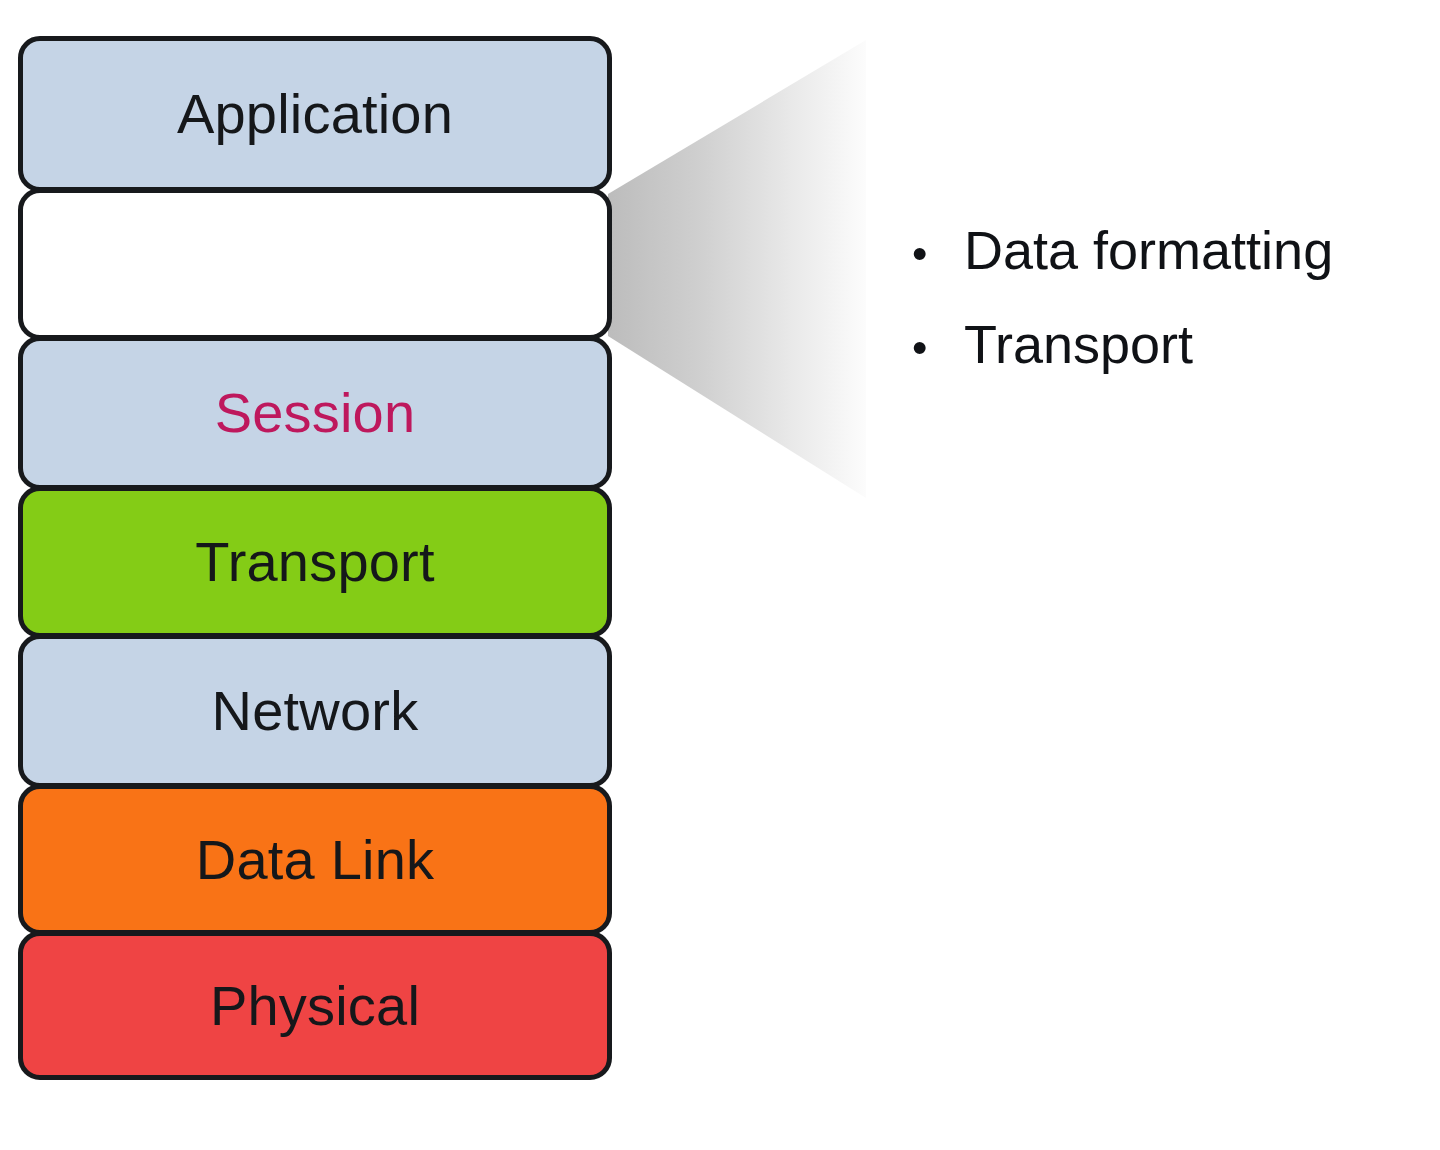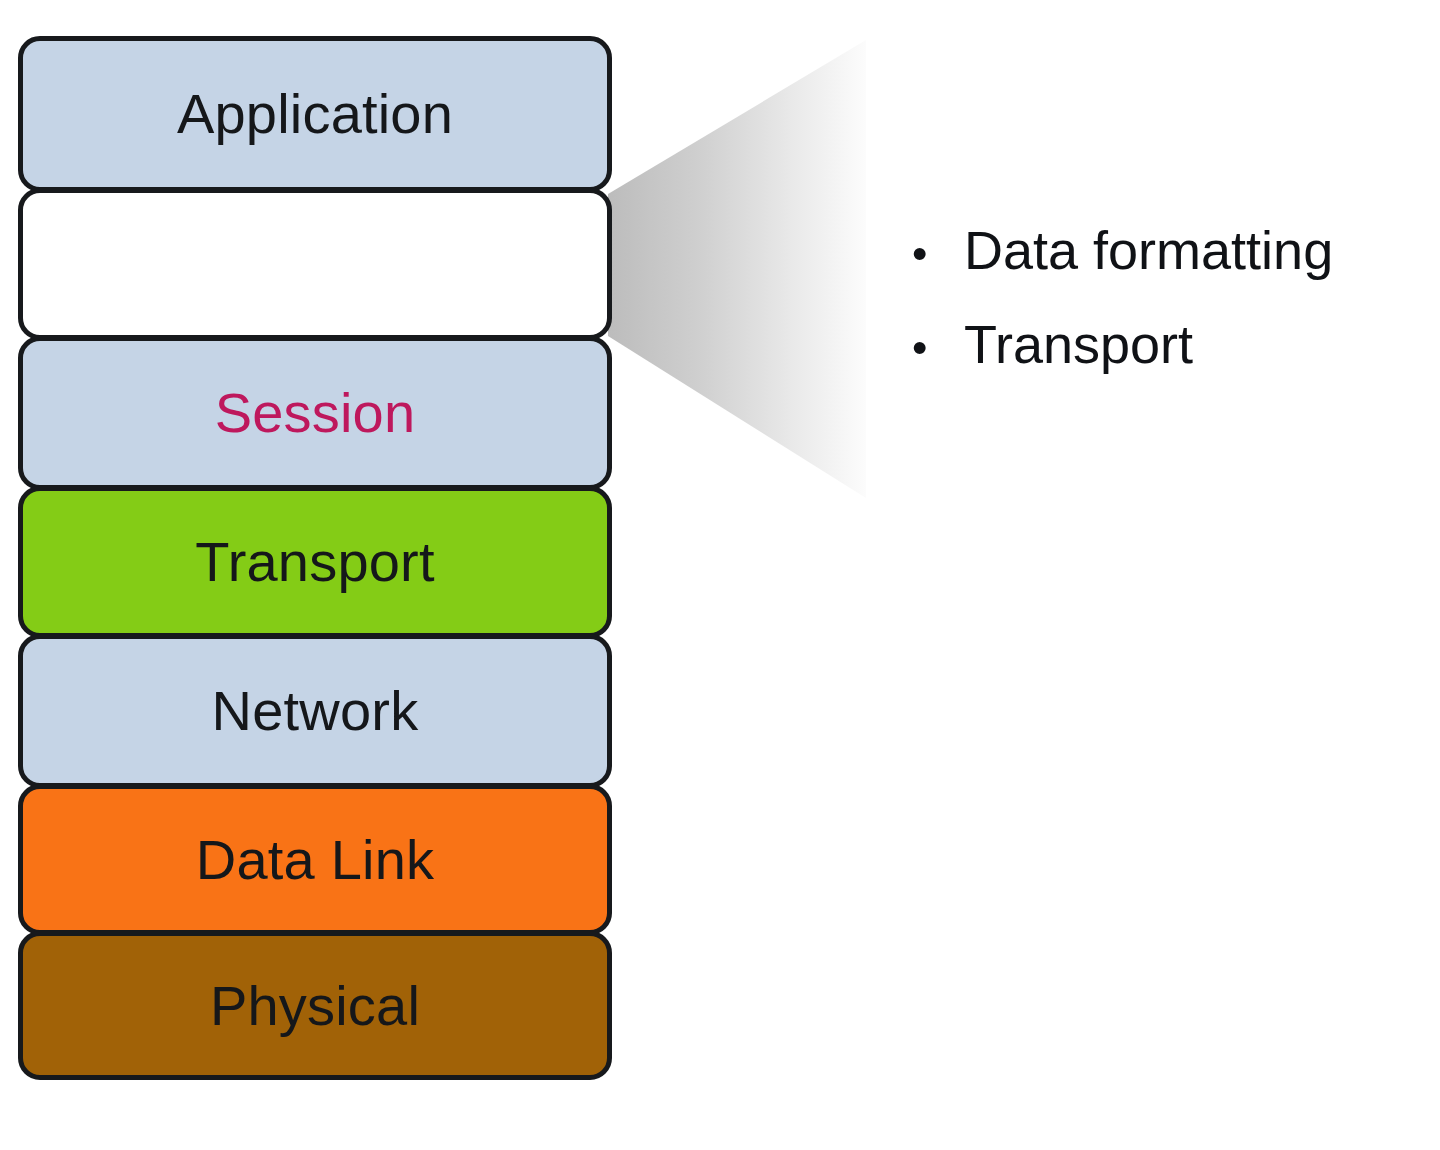--- a/index.html
+++ b/index.html
@@ -125,21 +125,21 @@
     </div>
 
     <div class="layer-box" style="top: 598px; height: 154px; border-color: rgb(23, 25, 28); background: rgb(197, 212, 230);">
       <span class="layer-label" style="color: rgb(21, 23, 26); text-align: center;">Network</span>
     </div>
 
     <div class="layer-box" style="top: 748px; height: 151px; border-color: rgb(23, 25, 28); background: #f97316;">
       <span class="layer-label" style="color: rgb(21, 23, 26);">Data Link</span>
     </div>
 
-    <div class="layer-box" style="top: 895px; height: 149px; border-color: rgb(23, 25, 28); background: #a16207;">
+    <div class="layer-box" style="top: 895px; height: 149px; border-color: rgb(23, 25, 28); background: #ef4444;">
       <span class="layer-label" style="color: rgb(21, 23, 26);">Physical</span>
     </div>
 
   </div>
 
   <div id="callout-cone">
     <svg viewBox="0 0 262 462" preserveAspectRatio="none" xmlns="http://www.w3.org/2000/svg">
       <defs>
         <linearGradient id="coneGrad" x1="0" y1="0" x2="1" y2="0">
           <stop offset="0%" stop-color="#bcbcbc"></stop>

